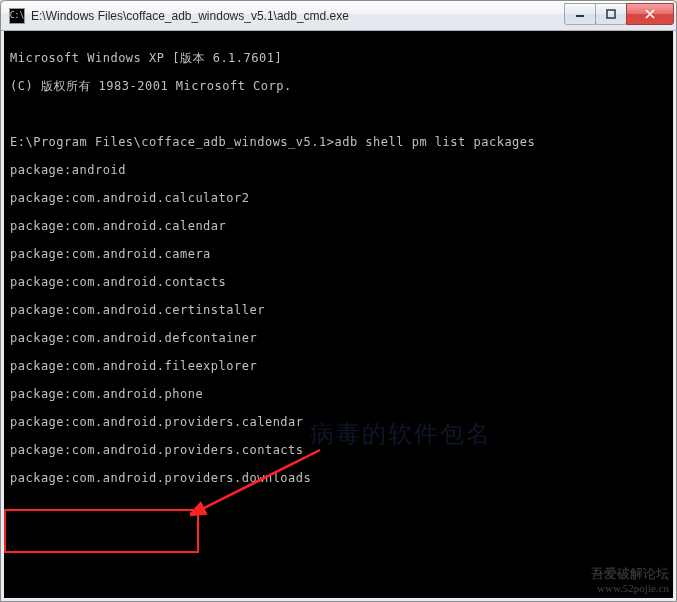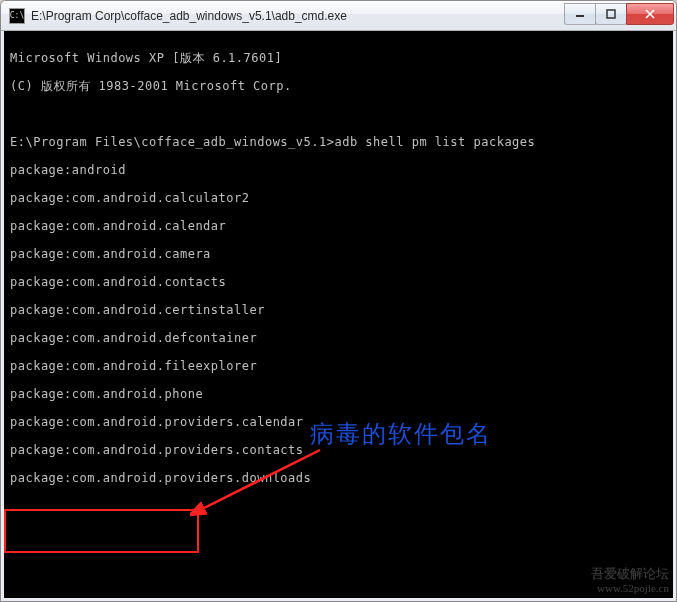--- a/index.html
+++ b/index.html
@@ -89,21 +89,21 @@
       position: relative;
       border-left: 3px solid #e9edf3;
       border-right: 3px solid #e9edf3;
       border-bottom: 3px solid #e9edf3;
     }
     .console .blank { height:14px; }
     .annotation {
       position: absolute;
       left: 310px;
       top: 418px;
-      color: #1d4ed8;
+      color: #0f172a;
       font-family: Liberation Serif, serif;
       font-size: 24px;
       font-weight: 400;
       letter-spacing: 2px;
       pointer-events: none;
     }
     .arrow {
       position: absolute;
       left: 190px;
       top: 442px;
@@ -133,21 +133,21 @@
     .watermark .url { font-size: 11px; }
   </style>
 </head>
 <body>
 
 <div class="window">
   <div class="titlebar">
     <div class="titlebar-icon">
       <span>C:\</span>
     </div>
-    <div class="titlebar-title">E:\Program Corp\cofface_adb_windows_v5.1\adb_cmd.exe</div>
+    <div class="titlebar-title">E:\Windows Files\cofface_adb_windows_v5.1\adb_cmd.exe</div>
     <div class="win-controls">
       <div class="win-btn min">
         <svg width="10" height="10" viewBox="0 0 10 10">
             <rect x="1" y="6" width="8" height="2" fill="#333"></rect>
           </svg>
       </div>
       <div class="win-btn max">
         <svg width="10" height="10" viewBox="0 0 10 10">
             <rect x="1" y="1" width="8" height="8" fill="none" stroke="#333" stroke-width="1.5"></rect>
           </svg>

